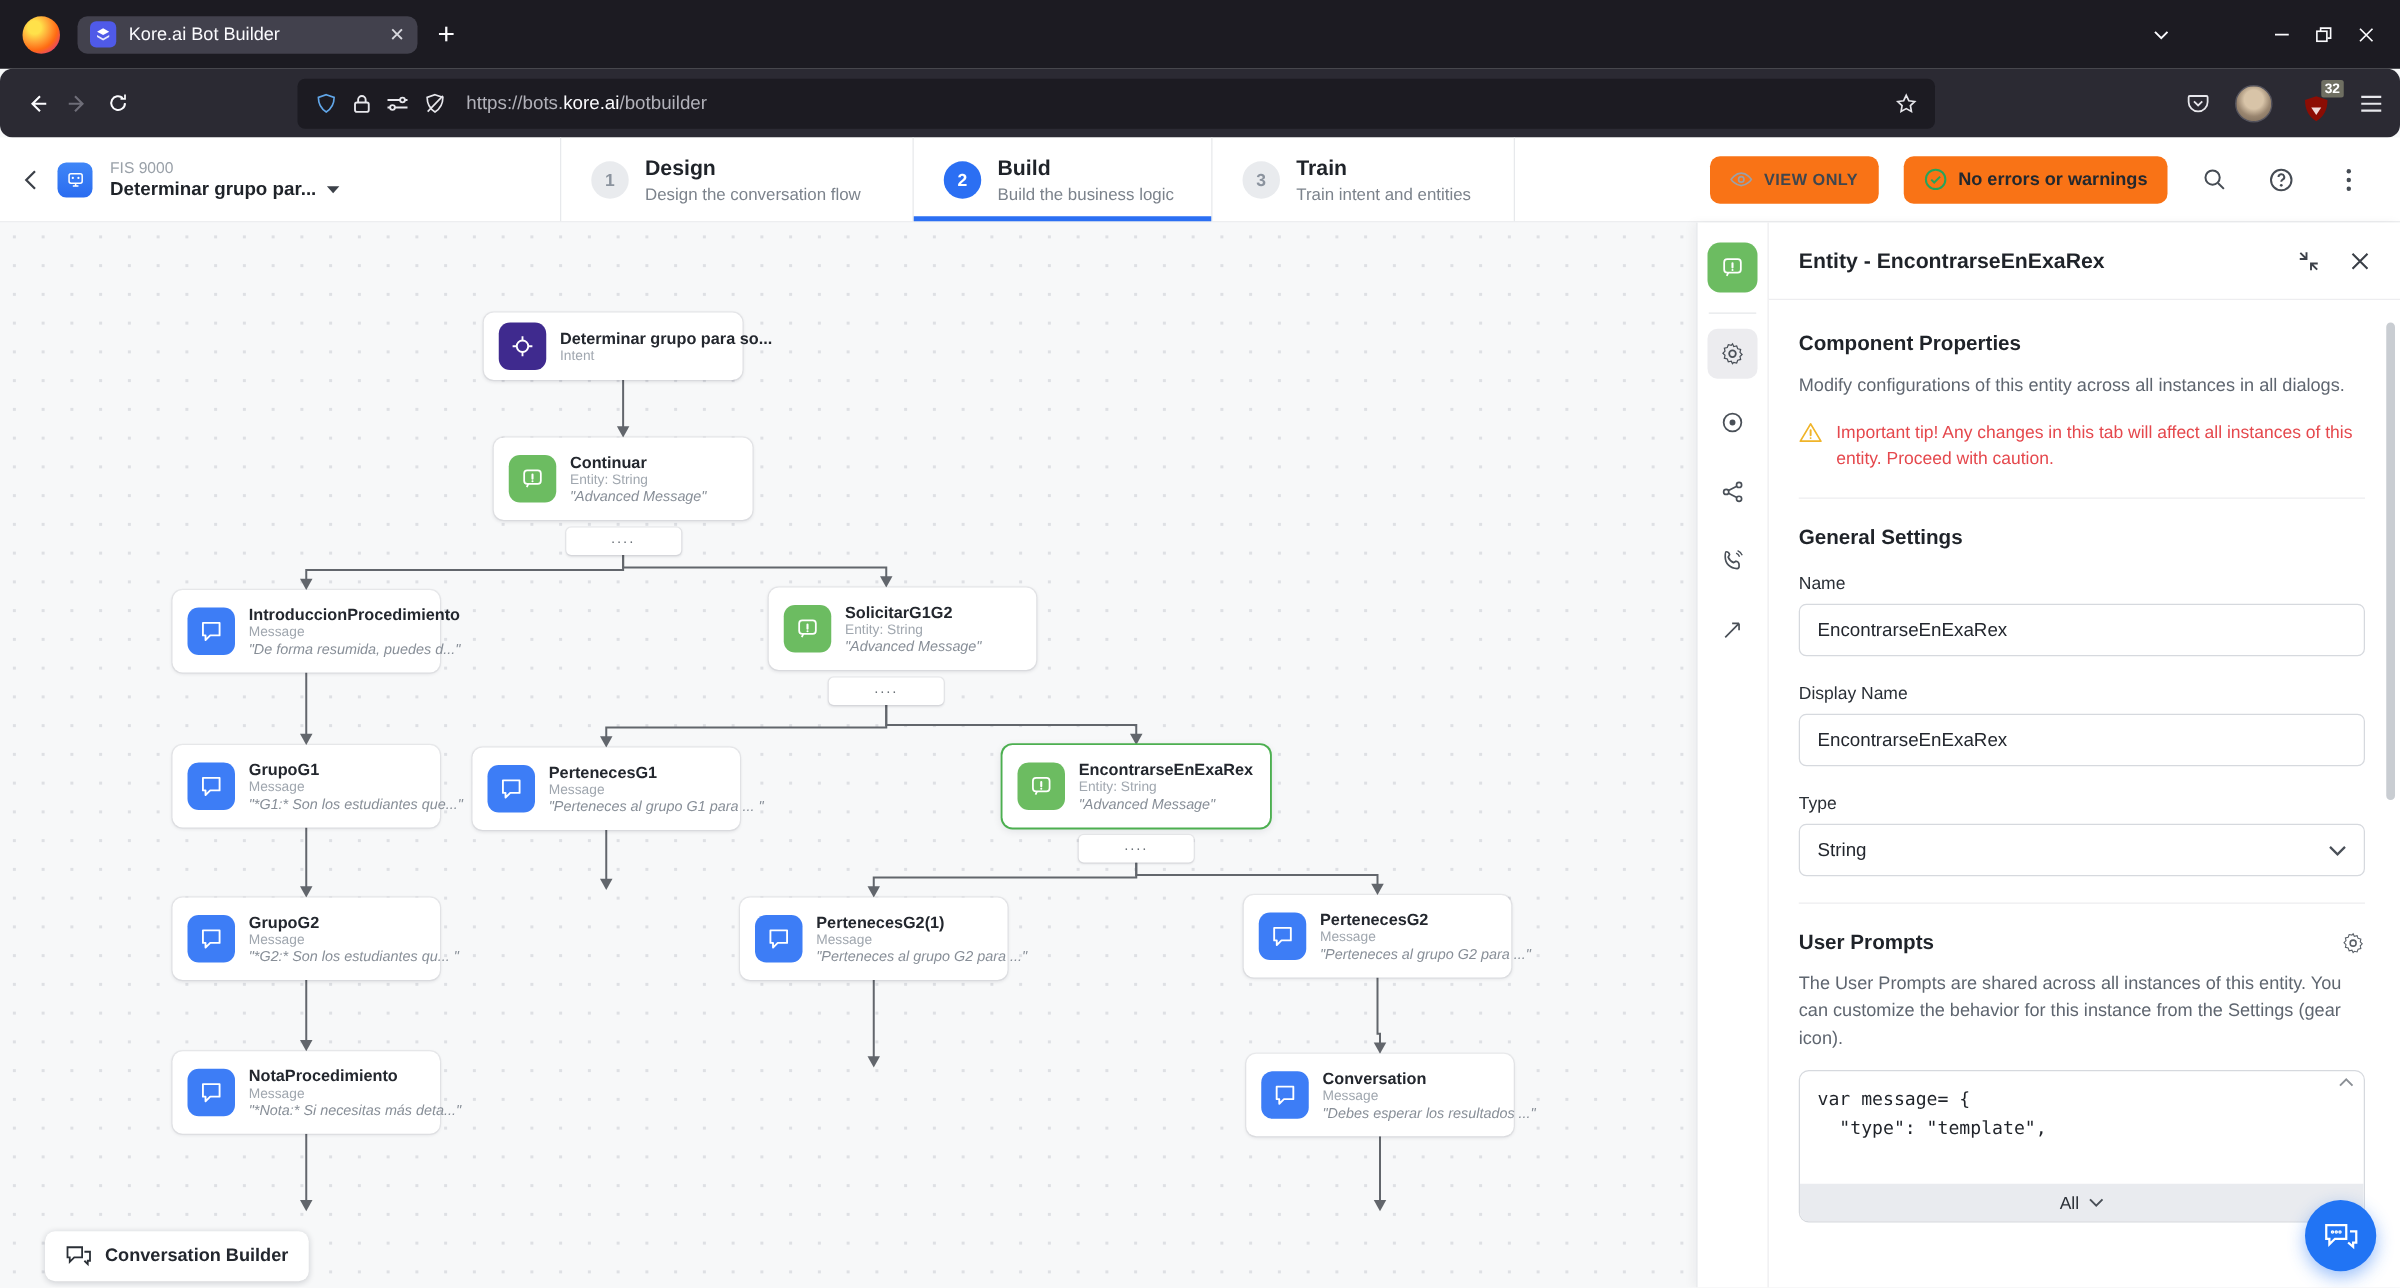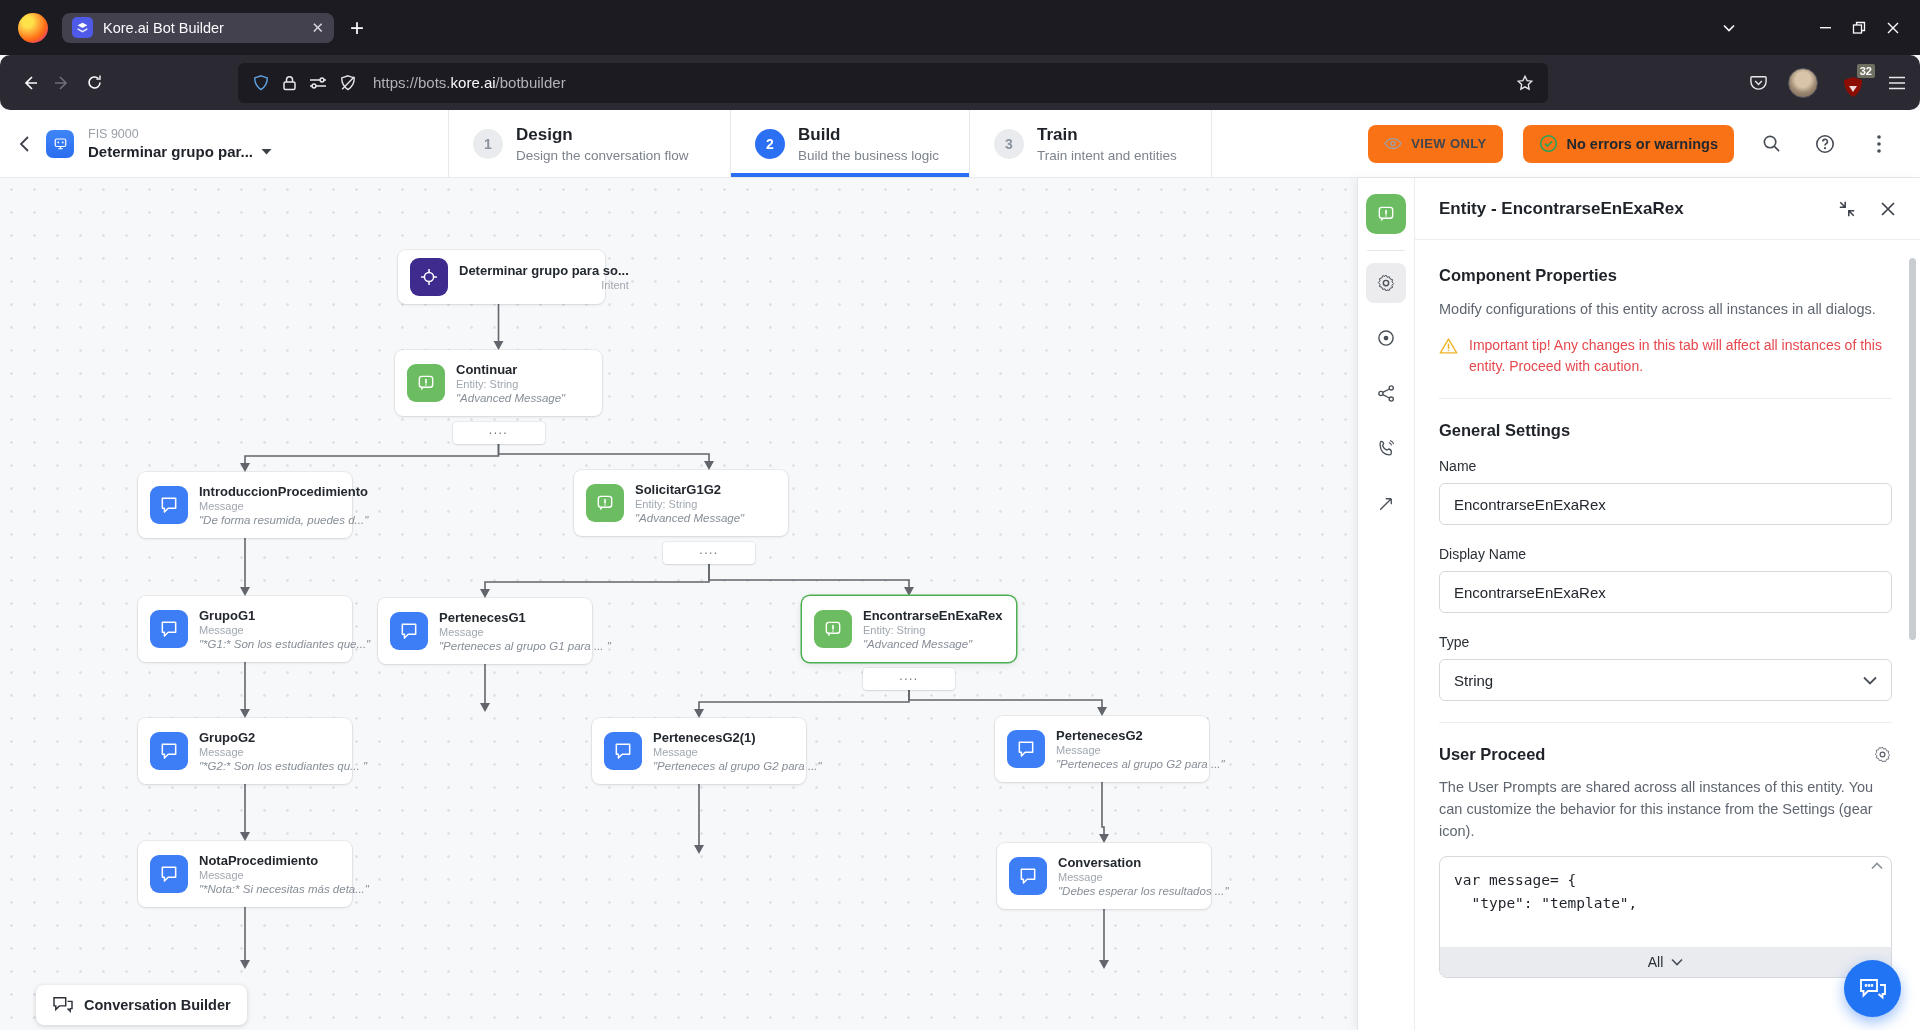--- a/index.html
+++ b/index.html
@@ -340,21 +340,21 @@
       <path d="M909 512 V522 H1102 V530" fill="none" stroke="#62666c" stroke-width="1.6"></path>
       <polygon points="1097,529 1107,529 1102,538" fill="#62666c"></polygon>
       <path d="M699 606 V668" fill="none" stroke="#62666c" stroke-width="1.6"></path>
       <polygon points="694,667 704,667 699,676" fill="#62666c"></polygon>
       <path d="M1102 604 V649 H1104 V657" fill="none" stroke="#62666c" stroke-width="1.6"></path>
       <polygon points="1099,656 1109,656 1104,665" fill="#62666c"></polygon>
       <path d="M1104 731 V783" fill="none" stroke="#62666c" stroke-width="1.6"></path>
       <polygon points="1099,782 1109,782 1104,791" fill="#62666c"></polygon>
     </svg>
   <div id="nodes">
-      <div class="node" style="left: 398px; top: 72px; width: 207px; height: 54px; text-align: right;">
+      <div class="node" style="left: 387px; top: 72px; width: 207px; height: 54px;">
         <span class="tile intent">
           <svg width="20" height="20" viewBox="0 0 24 24" fill="none" stroke="#fff" stroke-width="1.8">
             <circle cx="12" cy="12" r="5.5"></circle>
             <path d="M12 2.5v4M12 17.5v4M2.5 12h4M17.5 12h4"></path>
           </svg>
         </span>
         <span>
           <div class="n-title">Determinar grupo para so...</div>
           <div class="n-sub">Intent</div>
         </span>
@@ -379,21 +379,21 @@
           <svg width="20" height="20" viewBox="0 0 24 24" fill="none" stroke="#fff" stroke-width="1.8">
             <path d="M4 4h16v12h-9l-4.5 4.5V16H4z" stroke-linejoin="round"></path>
           </svg>
         </span>
         <span>
           <div class="n-title">IntroduccionProcedimiento</div>
           <div class="n-sub">Message</div>
           <div class="n-quote">"De forma resumida, puedes d..."</div>
         </span>
       </div>
-      <div class="node" style="left: 574px; top: 292px; width: 214px; height: 66px;">
+      <div class="node" style="left: 615px; top: 292px; width: 214px; height: 66px;">
         <span class="tile entity">
           <svg width="20" height="20" viewBox="0 0 24 24" fill="none" stroke="#fff" stroke-width="1.7">
             <rect x="4" y="4" width="16" height="13" rx="3"></rect>
             <path d="M8 17l-1.5 3"></path>
             <path d="M12 8v4M12 14.4h.01" stroke-width="2" stroke-linecap="round"></path>
           </svg>
         </span>
         <span>
           <div class="n-title">SolicitarG1G2</div>
           <div class="n-sub">Entity: String</div>
@@ -590,21 +590,21 @@
       <label class="fld-label">Type</label>
       <div class="input select">
         <span>String</span>
         <svg width="14" height="9" viewBox="0 0 14 9" fill="none" stroke="#4a5058" stroke-width="1.8">
             <path d="M1 1.5l6 6 6-6"></path>
           </svg>
       </div>
       <hr class="p-hr" style="margin-top:12px;">
 
       <div class="prompts-head">
-        <h3 class="sec-title">User Proceed</h3>
+        <h3 class="sec-title">User Prompts</h3>
         <span>
           <svg width="19" height="19" viewBox="0 0 24 24" fill="none" stroke="#5a6068" stroke-width="1.6">
               <circle cx="12" cy="12" r="3"></circle>
               <path d="M12 2.5l1.2 2.6 2.8-.6 1 2.7 2.8.7-.6 2.8 2 2-2 2 .6 2.8-2.8.7-1 2.7-2.8-.6L12 21.5l-1.2-2.4-2.8.6-1-2.7-2.8-.7.6-2.8-2-2 2-2-.6-2.8 2.8-.7 1-2.7 2.8.6z" stroke-width="1.1"></path>
             </svg>
         </span>
       </div>
       <p class="p-desc">The User Prompts are shared across all instances of this entity. You can customize the behavior for this instance from the Settings (gear icon).</p>
 
       <div class="codebox">

